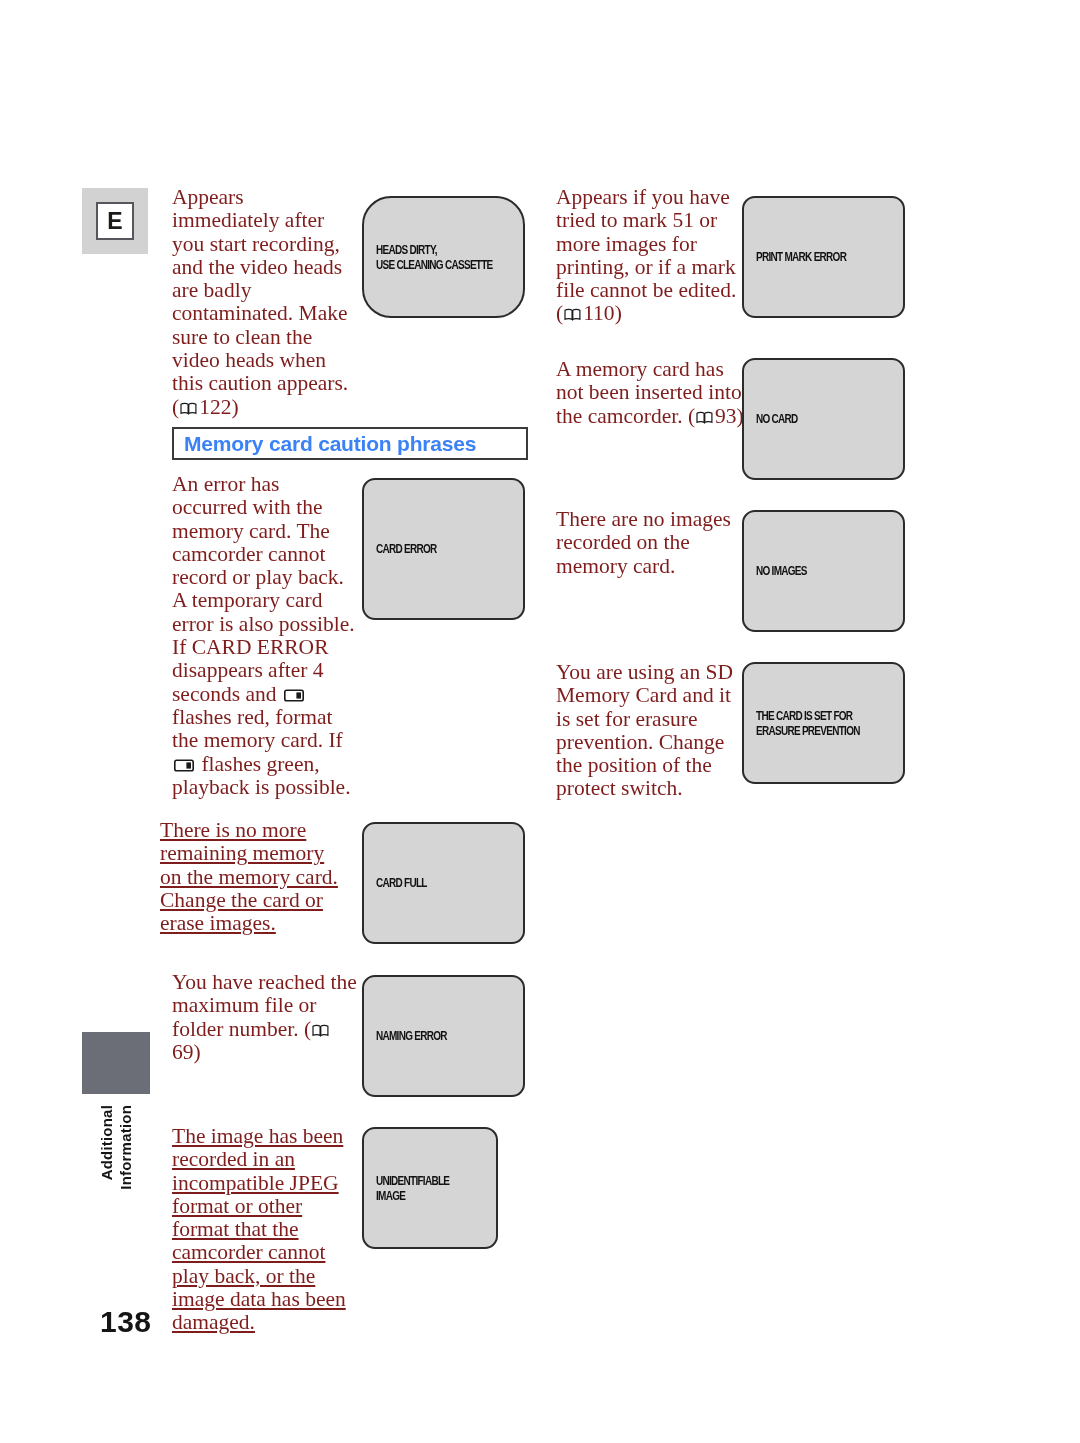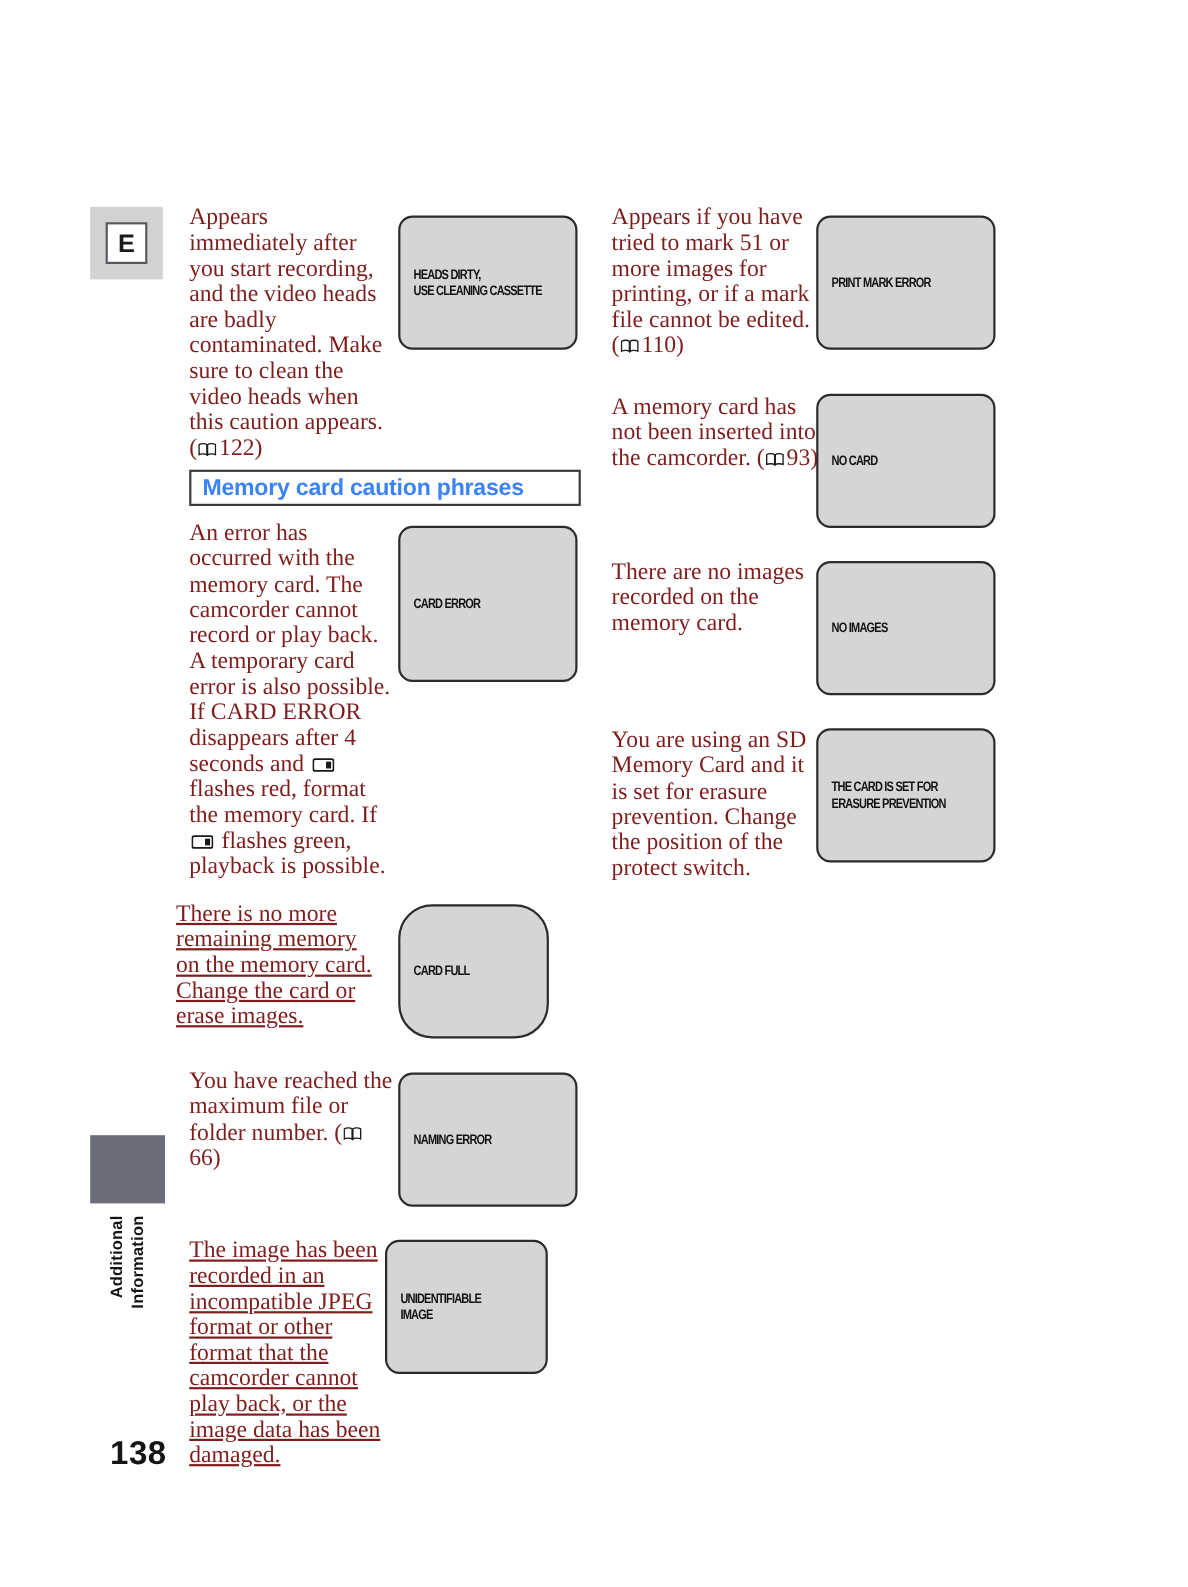--- a/index.html
+++ b/index.html
@@ -184,60 +184,60 @@
 
   <div class="section-heading">Memory card caution phrases</div>
 
   <div class="entry-text" style="left:172px; top:186px; width:182px;">
     <span>Appears immediately after you start recording, and the video heads are badly contaminated. Make sure to clean the video heads when this caution appears. (</span><span class="book-icon"><svg viewBox="0 0 17 13" width="17" height="13">
           <path d="M1 2.2 C3 1, 6.6 1, 8.2 2.4 L8.2 11.6 C6.6 10.3, 3 10.3, 1 11.3 Z" fill="none" stroke="#1a1a1a" stroke-width="1.2"></path>
           <path d="M15.9 2.2 C13.9 1, 10.3 1, 8.7 2.4 L8.7 11.6 C10.3 10.3, 13.9 10.3, 15.9 11.3 Z" fill="none" stroke="#1a1a1a" stroke-width="1.2"></path>
           <line x1="8.45" y1="2.4" x2="8.45" y2="11.6" stroke="#1a1a1a" stroke-width="1.3"></line>
         </svg></span><span>122</span><span>)</span>
   </div>
-  <div class="lcd" style="left:362px; top:196px; width:163px; height:122px;">
+  <div class="lcd" style="left:362px; top:196px; width:163px; height:122px;border-radius:29px;">
     <div class="lcd-text">HEADS DIRTY,
 USE CLEANING CASSETTE</div>
   </div>
 
   <div class="entry-text" style="left:172px; top:473px; width:185px;">
     <span>An error has occurred with the memory card. The camcorder cannot record or play back. A temporary card error is also possible. If CARD ERROR disappears after 4 seconds and </span><span class="card-icon"><svg viewBox="0 0 20 13" width="20" height="13">
           <rect x="0.8" y="1.2" width="18.4" height="10.6" rx="1.8" ry="1.8" fill="none" stroke="#1a1a1a" stroke-width="1.6"></rect>
           <rect x="12.4" y="3.4" width="4.6" height="6.2" fill="#1a1a1a"></rect>
         </svg></span><span> flashes red, format the memory card. If </span><span class="card-icon"><svg viewBox="0 0 20 13" width="20" height="13">
           <rect x="0.8" y="1.2" width="18.4" height="10.6" rx="1.8" ry="1.8" fill="none" stroke="#1a1a1a" stroke-width="1.6"></rect>
           <rect x="12.4" y="3.4" width="4.6" height="6.2" fill="#1a1a1a"></rect>
         </svg></span><span> flashes green, playback is possible.</span>
   </div>
   <div class="lcd" style="left:362px; top:478px; width:163px; height:142px;">
     <div class="lcd-text">CARD ERROR</div>
   </div>
 
   <div class="entry-text" style="left:160px; top:819px; width:185px;text-decoration:underline;">
     <span>There is no more remaining memory on the memory card. Change the card or erase images.</span>
   </div>
-  <div class="lcd" style="left:362px; top:822px; width:137px; height:122px;border-radius:31px;">
+  <div class="lcd" style="left:362px; top:822px; width:163px; height:122px;">
     <div class="lcd-text">CARD FULL</div>
   </div>
 
   <div class="entry-text" style="left:172px; top:971px; width:185px;">
     <span>You have reached the maximum file or folder number. (</span><span class="book-icon"><svg viewBox="0 0 17 13" width="17" height="13">
           <path d="M1 2.2 C3 1, 6.6 1, 8.2 2.4 L8.2 11.6 C6.6 10.3, 3 10.3, 1 11.3 Z" fill="none" stroke="#1a1a1a" stroke-width="1.2"></path>
           <path d="M15.9 2.2 C13.9 1, 10.3 1, 8.7 2.4 L8.7 11.6 C10.3 10.3, 13.9 10.3, 15.9 11.3 Z" fill="none" stroke="#1a1a1a" stroke-width="1.2"></path>
           <line x1="8.45" y1="2.4" x2="8.45" y2="11.6" stroke="#1a1a1a" stroke-width="1.3"></line>
-        </svg></span><span>66</span><span>)</span>
+        </svg></span><span>69</span><span>)</span>
   </div>
   <div class="lcd" style="left:362px; top:975px; width:163px; height:122px;">
     <div class="lcd-text">NAMING ERROR</div>
   </div>
 
   <div class="entry-text" style="left:172px; top:1125px; width:185px;text-decoration:underline;">
     <span>The image has been recorded in an incompatible JPEG format or other format that the camcorder cannot play back, or the image data has been damaged.</span>
   </div>
-  <div class="lcd" style="left:350px; top:1127px; width:148px; height:122px;">
+  <div class="lcd" style="left:362px; top:1127px; width:136px; height:122px;">
     <div class="lcd-text">UNIDENTIFIABLE
  IMAGE</div>
   </div>
 
   <div class="entry-text" style="left:556px; top:186px; width:186px;">
     <span>Appears if you have tried to mark 51 or more images for printing, or if a mark file cannot be edited. (</span><span class="book-icon"><svg viewBox="0 0 17 13" width="17" height="13">
           <path d="M1 2.2 C3 1, 6.6 1, 8.2 2.4 L8.2 11.6 C6.6 10.3, 3 10.3, 1 11.3 Z" fill="none" stroke="#1a1a1a" stroke-width="1.2"></path>
           <path d="M15.9 2.2 C13.9 1, 10.3 1, 8.7 2.4 L8.7 11.6 C10.3 10.3, 13.9 10.3, 15.9 11.3 Z" fill="none" stroke="#1a1a1a" stroke-width="1.2"></path>
           <line x1="8.45" y1="2.4" x2="8.45" y2="11.6" stroke="#1a1a1a" stroke-width="1.3"></line>
         </svg></span><span>110</span><span>)</span>

